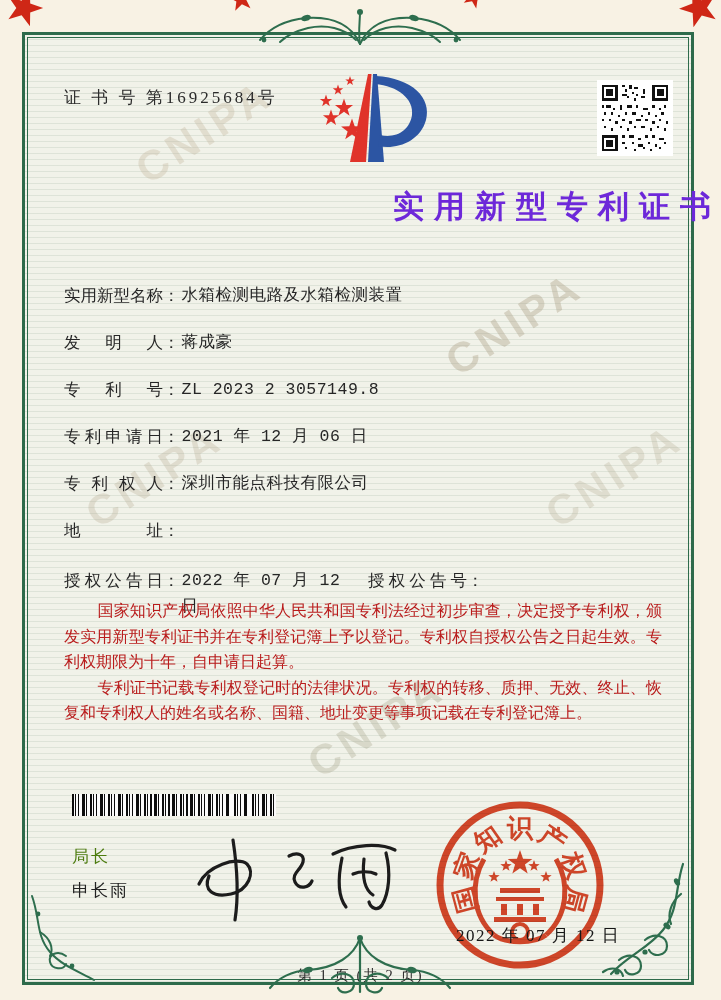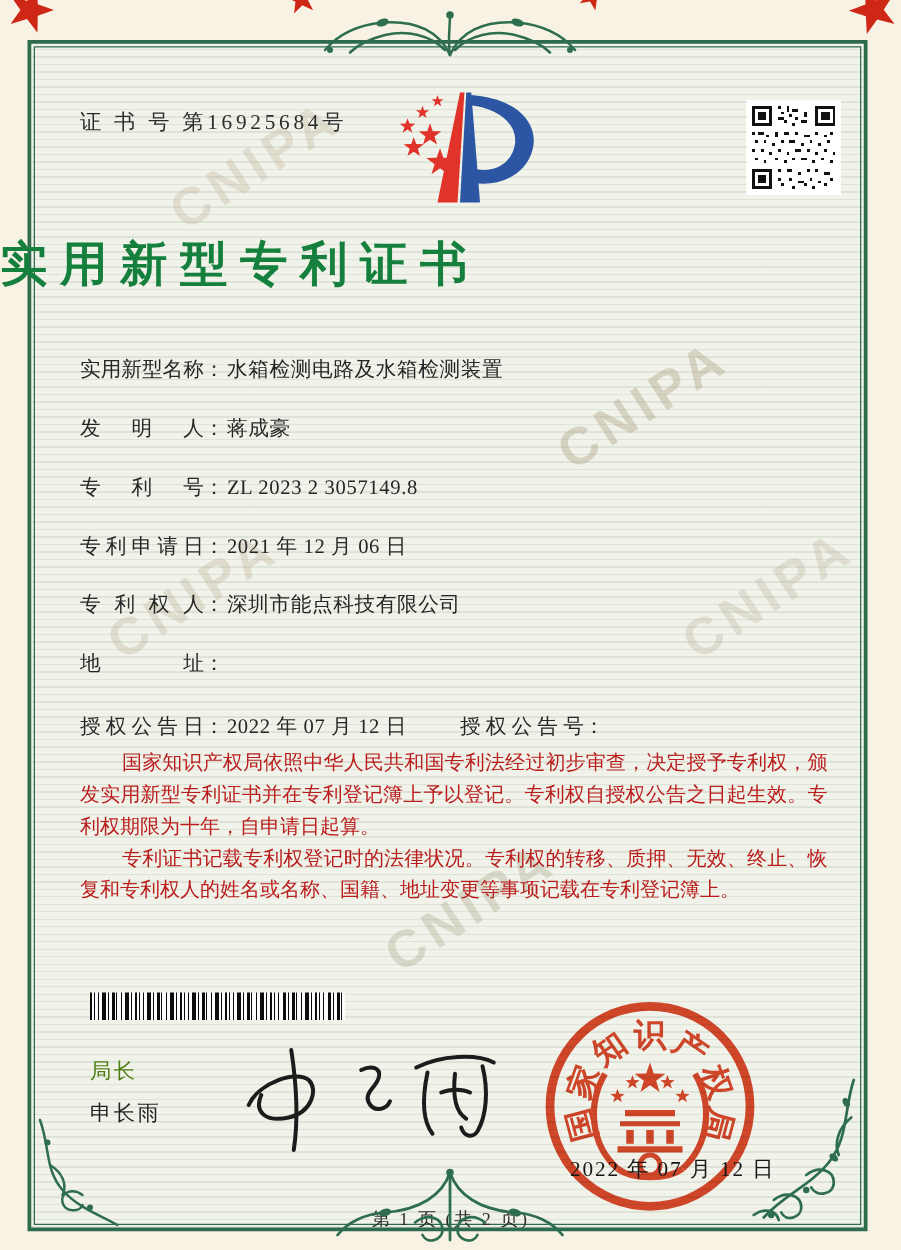--- a/index.html
+++ b/index.html
@@ -36,28 +36,28 @@
   .wm2{left:438px;top:300px;}
   .wm3{left:78px;top:452px;color:rgba(172,158,132,.26);}
   .wm4{left:300px;top:702px;color:rgba(160,155,130,.30);}
   .wm5{left:538px;top:452px;color:rgba(172,158,132,.25);}
   
   .cert-no{position:absolute;left:64px;top:86px;z-index:2;font-size:17px;letter-spacing:3px;color:#2b2b2b;}
   .qr{position:absolute;left:597px;top:80px;width:76px;height:76px;z-index:2;}
   .logo{position:absolute;left:306px;top:68px;width:134px;height:100px;z-index:2;}
   .title{
     position:absolute;left:0;top:186px;width:721px;z-index:2;
-    text-align:left;font-size:38px;font-weight:700;letter-spacing:10px;color:#15803d;
+    text-align:right;font-size:31px;font-weight:700;letter-spacing:10px;color:#6d28d9;
   }
   
   .fr{position:absolute;left:64px;z-index:2;display:flex;align-items:flex-start;
       font-size:16.5px;color:#262626;width:600px;line-height:26px;}
   .flabel{display:inline-block;width:99px;text-align:justify;text-align-last:justify;flex:none;}
   .fcolon{flex:none;}
-  .fvalue{flex:1;margin-left:2px;letter-spacing:.5px;}
+  .fvalue{flex:1;margin-left:2px;letter-spacing:.5px;font-family:Liberation Mono, monospace;}
   .r0{top:283px}.r1{top:330px}.r2{top:377px}.r3{top:424px}.r4{top:471px}.r5{top:518px}
   .r6{top:568px;width:300px}
   .r7{top:568px;left:368px;width:300px}
   
   .body-text{position:absolute;left:64px;top:598px;width:598px;z-index:2;
     font-size:16px;line-height:25.5px;text-align:justify;color:#b91c1c;}
   .body-text p{margin:0;text-indent:2.1em;}
   
   .barcode{
     position:absolute;left:72px;top:794px;width:204px;height:22px;z-index:2;

